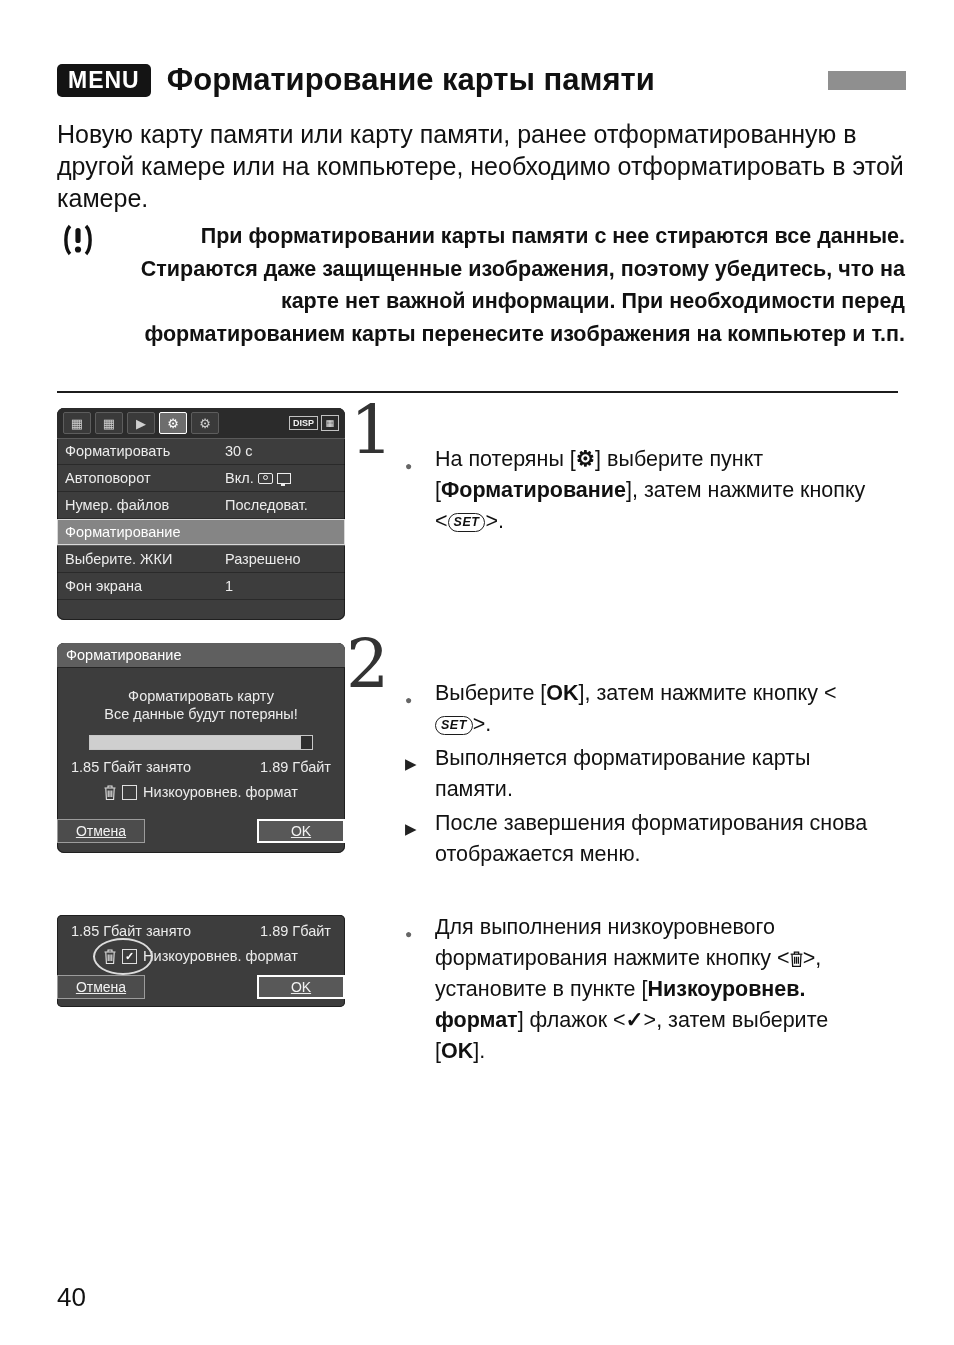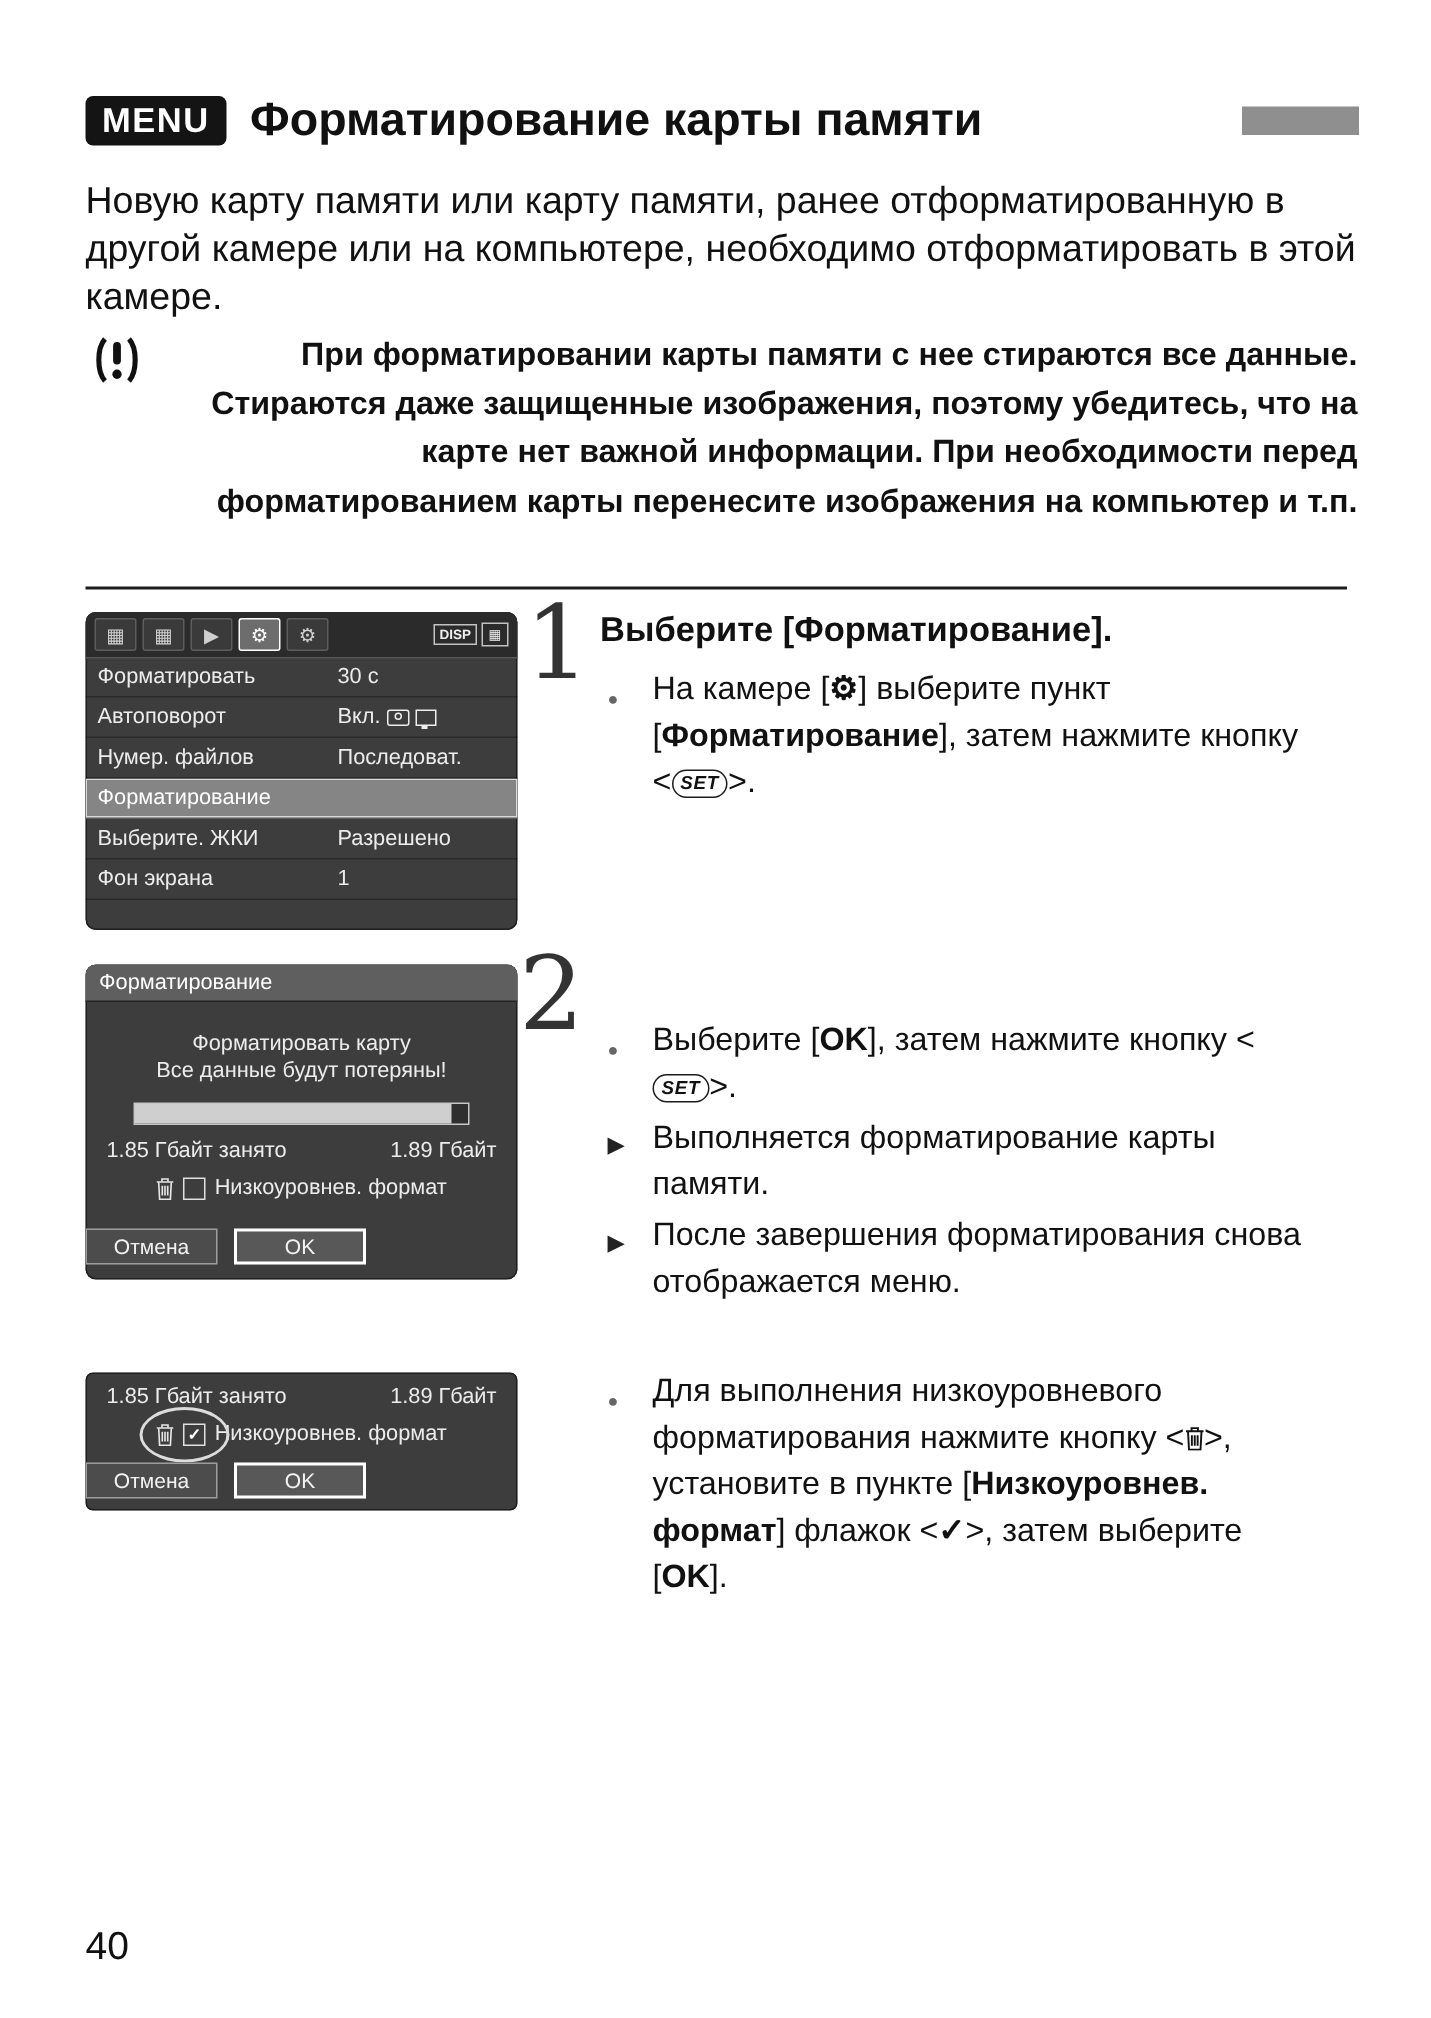--- a/index.html
+++ b/index.html
@@ -60,21 +60,21 @@
   .pbar{margin:13px auto 0;width:222px;height:13px;border:1px solid #c8c8c8;background:#2f2f2f;}
   .pfill{height:100%;width:95%;background:#cfcfcf;}
   .inforow{display:flex;padding:0 14px;margin-top:9px;}
   .inforow .cap{margin-left:auto;}
   .lowrow{position:relative;width:fit-content;margin:9px auto 0;display:flex;
           align-items:center;gap:6px;}
   .chk{width:13px;height:13px;border:1px solid #e0e0e0;display:flex;align-items:center;
        justify-content:center;font-size:11px;font-weight:bold;color:#fff;}
   .circle-note{position:absolute;left:-11px;top:-10px;width:56px;height:33px;
                border:2.5px solid #dcdcdc;border-radius:50%;pointer-events:none;}
-  .btnrow{position:absolute;left:0;right:0;bottom:10px;display:flex;justify-content:flex-start;gap:11px;}
+  .btnrow{position:absolute;left:0;right:0;bottom:10px;display:flex;justify-content:space-between;gap:34px;text-decoration:underline;}
   #screen3 .btnrow{bottom:8px;}
   .btn{width:88px;height:24px;background:#4c4c4c;border:1px solid #9c9c9c;color:#f2f2f2;
        font-size:14px;display:flex;align-items:center;justify-content:center;box-sizing:border-box;}
   .btn.selected{border:2px solid #fff;background:#585858;}
   .trash-icon{color:#e6e6e6;}
   .trash-inline{color:#111;vertical-align:-2px;}
 
   
   .stepnum{position:absolute;font-family:"DejaVu Serif",serif;font-size:68px;
            line-height:1;color:#333;}
@@ -217,25 +217,24 @@
         </span>
       <span>Низкоуровнев. формат</span>
     </div>
     <div class="btnrow">
       <span class="btn">Отмена</span>
       <span class="btn selected">OK</span>
     </div>
   </div>
 
   <div class="stepnum" id="num1">1</div>
-  <h2 class="stepheading" id="h1">Выберите [Форматирование].</h2>
   <div class="bullets" id="bl1">
     <div class="bullet">
       <span class="marker dot">●</span>
-      <span class="btext"><span>На камере [</span><span class="glyph-tab">⚙</span><span>] выберите пункт [</span><b>Форматирование</b><span>], затем нажмите кнопку &lt;</span><span class="set-pill">SET</span><span>&gt;.</span></span>
+      <span class="btext"><span>На потеряны [</span><span class="glyph-tab">⚙</span><span>] выберите пункт [</span><b>Форматирование</b><span>], затем нажмите кнопку &lt;</span><span class="set-pill">SET</span><span>&gt;.</span></span>
     </div>
   </div>
 
   <div class="stepnum" id="num2">2</div>
   <div class="bullets" id="bl2">
     <div class="bullet">
       <span class="marker dot">●</span>
       <span class="btext"><span>Выберите [</span><b>OK</b><span>], затем нажмите кнопку &lt;</span><span class="set-pill">SET</span><span>&gt;.</span></span>
     </div>
     <div class="bullet">

